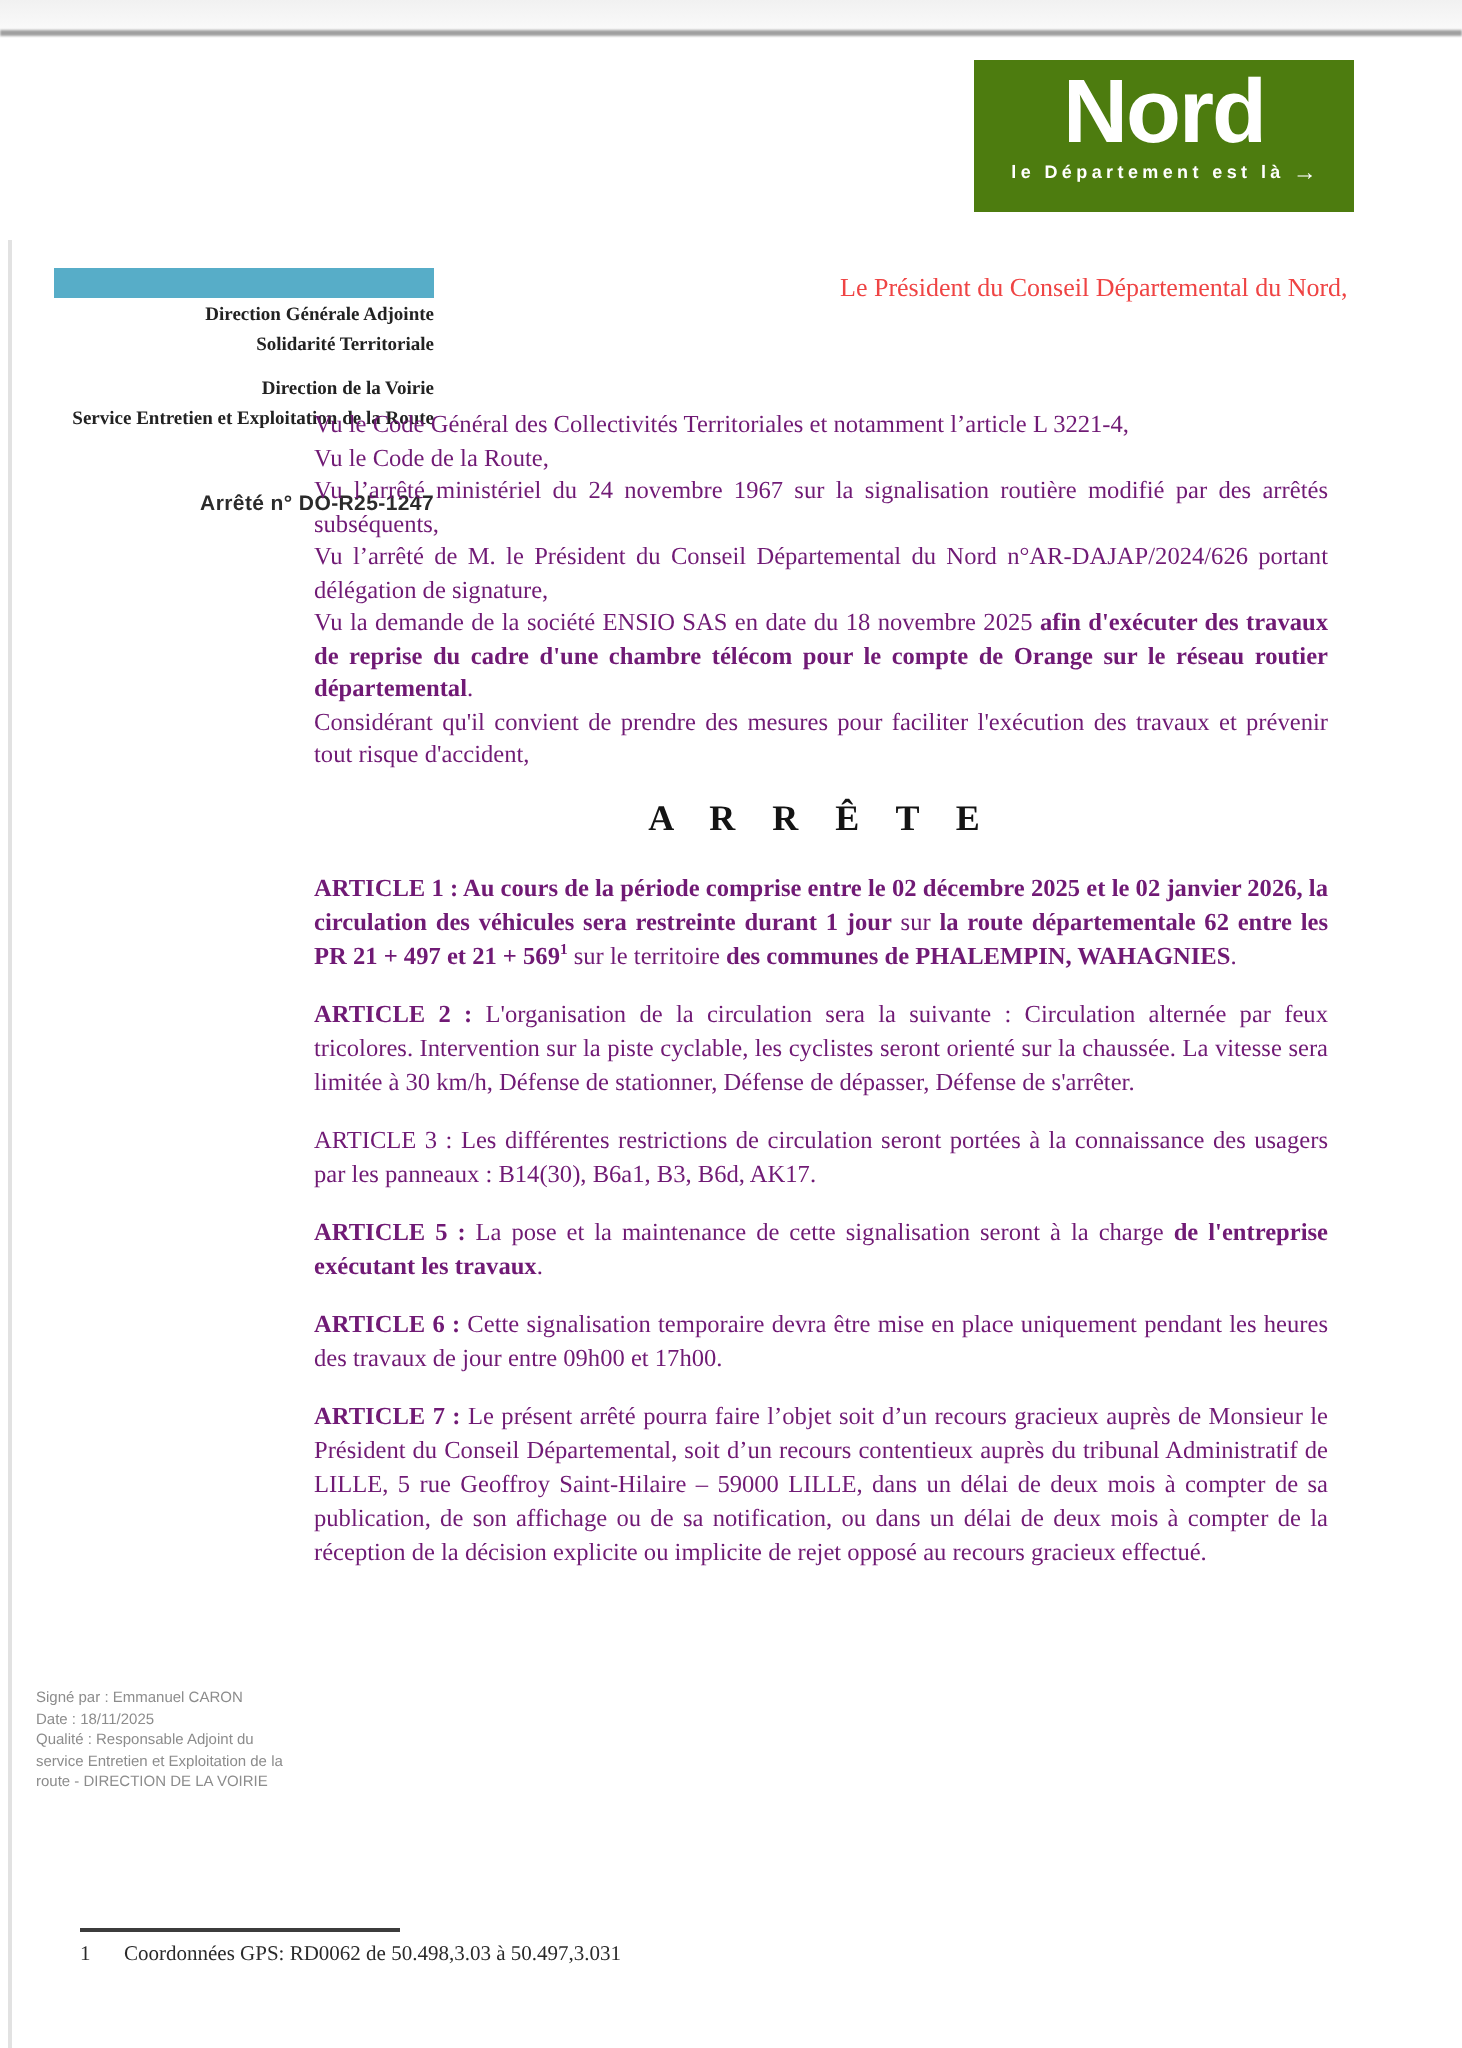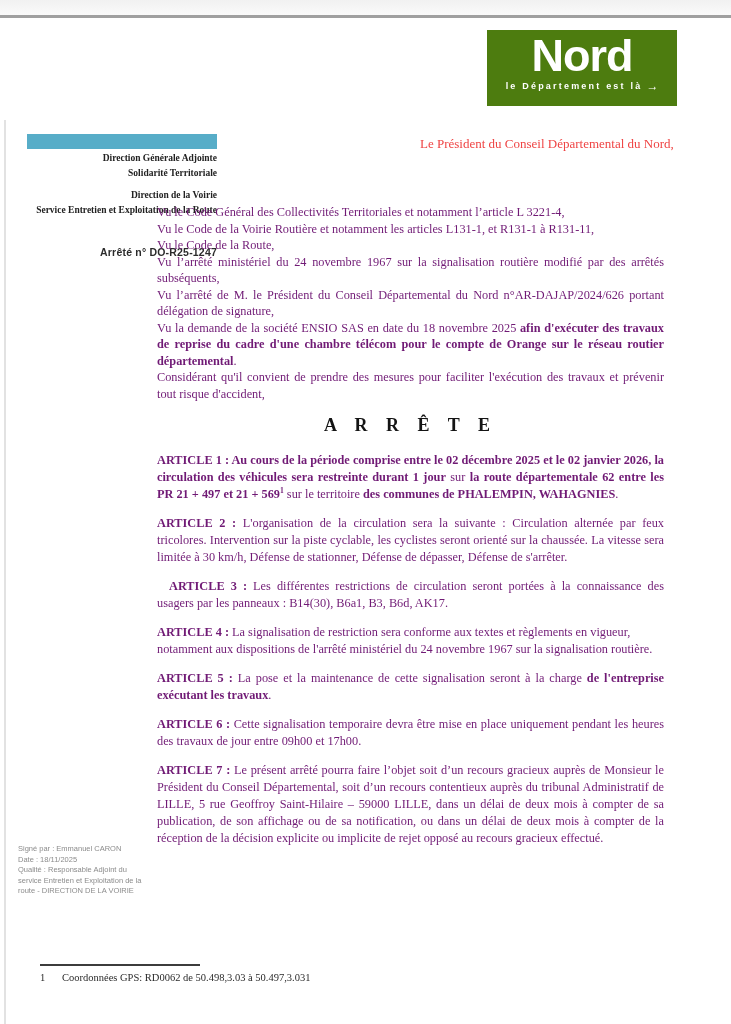--- a/index.html
+++ b/index.html
@@ -77,33 +77,31 @@
     <div class="logo-tag">
       <span>le Département est là</span>
       <span class="logo-arrow">→</span>
     </div>
   </div>
 
   <div class="president">Le Président du Conseil Départemental du Nord,</div>
 
   <div class="doc-body">
     <p><span>Vu le Code Général des Collectivités Territoriales et notamment l’article L 3221-4,</span></p>
-    <p><span>Vu le Code de la Voirie Routière et notamment les articles L131-1, et R131-1 à R131-11,</span></p>
     <p><span>Vu le Code de la Route,</span></p>
     <p><span>Vu l’arrêté ministériel du 24 novembre 1967 sur la signalisation routière modifié par des arrêtés subséquents,</span></p>
     <p><span>Vu l’arrêté de M. le Président du Conseil Départemental du Nord n°AR-DAJAP/2024/626 portant délégation de signature,</span></p>
     <p><span>Vu la demande de la société ENSIO SAS en date du 18 novembre 2025 </span><span style="font-weight: bold;">afin d'exécuter des travaux de reprise du cadre d'une chambre télécom pour le compte de Orange sur le réseau routier départemental</span><span>.</span></p>
     <p><span>Considérant qu'il convient de prendre des mesures pour faciliter l'exécution des travaux et prévenir tout risque d'accident,</span></p>
 
     <div class="heading">A R R Ê T E</div>
 
     <p class="article"><span style="font-weight: bold;">ARTICLE 1 : Au cours de la période comprise entre le 02 décembre 2025 et le 02 janvier 2026, la circulation des véhicules sera restreinte durant 1 jour</span><span> sur </span><span style="font-weight: bold;">la route départementale 62 entre les PR 21 + 497 et 21 + 569</span><sup style="font-weight: bold;">1</sup><span> sur le territoire </span><span style="font-weight: bold;">des communes de PHALEMPIN, WAHAGNIES</span><span>.</span></p>
     <p class="article"><span style="font-weight: bold;">ARTICLE 2 :</span><span> L'organisation de la circulation sera la suivante : Circulation alternée par feux tricolores. Intervention sur la piste cyclable, les cyclistes seront orienté sur la chaussée. La vitesse sera limitée à 30 km/h, Défense de stationner, Défense de dépasser, Défense de s'arrêter.</span></p>
-    <p class="article"><span style="font-weight: bold; margin-left: 12px;">ARTICLE 3 :</span><span> Les différentes restrictions de circulation seront portées à la connaissance des usagers par les panneaux : B14(30), B6a1, B3, B6d, AK17.</span></p>
-    <p class="article ragged"><span style="font-weight: bold;">ARTICLE 4 :</span><span> La signalisation de restriction sera conforme aux textes et règlements en vigueur, notamment aux dispositions de l'arrêté ministériel du 24 novembre 1967 sur la signalisation routière.</span></p>
+    <p class="article"><span style="font-weight: normal;">ARTICLE 3 :</span><span> Les différentes restrictions de circulation seront portées à la connaissance des usagers par les panneaux : B14(30), B6a1, B3, B6d, AK17.</span></p>
     <p class="article"><span style="font-weight: bold;">ARTICLE 5 :</span><span> La pose et la maintenance de cette signalisation seront à la charge </span><span style="font-weight: bold;">de l'entreprise exécutant les travaux</span><span>.</span></p>
     <p class="article"><span style="font-weight: bold;">ARTICLE 6 :</span><span> Cette signalisation temporaire devra être mise en place uniquement pendant les heures des travaux de jour entre 09h00 et 17h00.</span></p>
     <p class="article"><span style="font-weight: bold;">ARTICLE 7 :</span><span> Le présent arrêté pourra faire l’objet soit d’un recours gracieux auprès de Monsieur le Président du Conseil Départemental, soit d’un recours contentieux auprès du tribunal Administratif de LILLE, 5 rue Geoffroy Saint-Hilaire – 59000 LILLE, dans un délai de deux mois à compter de sa publication, de son affichage ou de sa notification, ou dans un délai de deux mois à compter de la réception de la décision explicite ou implicite de rejet opposé au recours gracieux effectué.</span></p>
   </div>
 
   <div class="signature">
     <div>Signé par : Emmanuel CARON</div>
     <div>Date : 18/11/2025</div>
     <div>Qualité : Responsable Adjoint du</div>
     <div>service Entretien et Exploitation de la</div>

